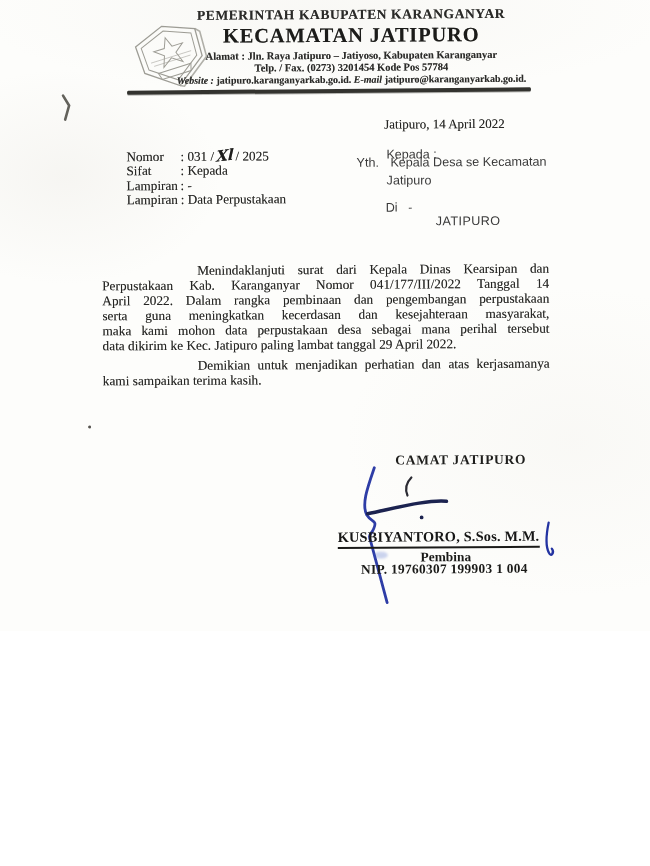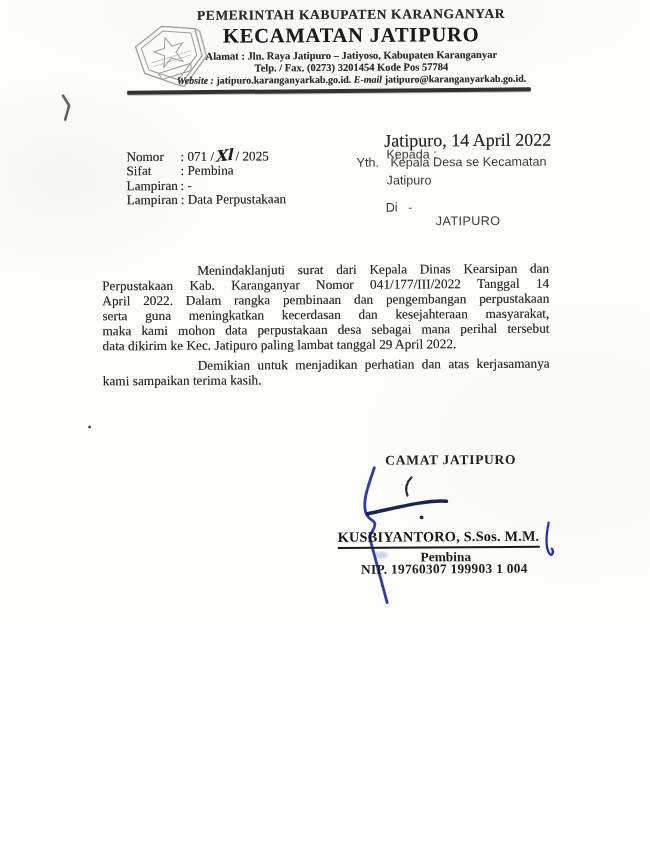--- a/index.html
+++ b/index.html
@@ -25,37 +25,37 @@
   .lh-text{left:160px;top:7px;width:385px;text-align:center;}
   .lh-gov{font-size:13.5px;font-weight:bold;letter-spacing:0.6px;color:#2a2a28;}
   .lh-office{font-size:20.5px;font-weight:bold;letter-spacing:0.8px;margin-top:1px;color:#1c1c1a;}
   .lh-addr{font-size:10.5px;font-weight:bold;margin-top:3px;color:#2c2c2a;}
   .lh-telp{font-size:10.5px;font-weight:bold;margin-top:1px;color:#2c2c2a;}
   .lh-web{font-size:10px;font-weight:bold;margin-top:1px;color:#2c2c2a;}
   .it{font-style:italic;font-weight:600;}
   .rule{left:128px;top:89px;width:404px;height:4px;background:#33332f;border-radius:2px/3px;transform:rotate(-0.15deg);box-shadow:0 1px 0 rgba(60,60,55,0.35);}
 
   
-  .dateline{left:385px;top:131px;font-size:18px;}
+  .dateline{left:385px;top:117px;font-size:13px;}
   .rcpt{font-size:12.6px;color:#3a3a3a;}
   .ws-pre{white-space:pre;}
 
   
   .refblock{left:127px;top:148px;font-size:13.2px;line-height:14.3px;}
   .ref-label{display:inline-block;width:54px;}
   .hand{display:inline-block;font-family:"DejaVu Serif",serif;font-style:italic;font-weight:bold;font-size:15px;transform:rotate(-7deg) skewX(-10deg);margin:0 2px;color:#1d1d1c;}
 
   
   .para{left:102px;width:447px;font-size:13.3px;}
   .pline{height:15.1px;line-height:15.1px;text-align:justify;text-align-last:justify;}
   .pline.first{padding-left:95px;}
   .pline.noj{text-align:left;text-align-last:left;}
 
   
-  .sig-title{left:384px;top:453px;font-size:13.5px;font-weight:bold;letter-spacing:0.7px;color:#1e1e1c;}
+  .sig-title{left:394px;top:453px;font-size:13.5px;font-weight:bold;letter-spacing:0.7px;color:#1e1e1c;}
   .sig-name{left:336px;top:529px;font-size:14.3px;font-weight:bold;letter-spacing:0.2px;color:#161616;border-bottom:2.2px solid #1b1b19;padding-bottom:1px;}
   .sig-rank{left:344px;top:550px;width:200px;text-align:center;font-size:13.4px;font-weight:bold;color:#1b1b19;}
   .sig-nip{left:359px;top:562px;font-size:13.4px;font-weight:bold;letter-spacing:0.3px;color:#1b1b19;}
 
   .dot-artifact{left:87px;top:424px;width:3px;height:3px;background:#55534f;border-radius:50%;}
   .smudge{left:372px;top:552px;width:14px;height:7px;background:rgba(70,100,200,0.28);border-radius:50%;filter:blur(1px);}
 </style>
 </head>
 <body>
 
@@ -98,24 +98,24 @@
     <div class="abs rcpt sans" style="left:357px;top:156px;">
       <span>Yth.</span>
       <span style="margin-left:8px;">Kepala Desa se Kecamatan</span>
     </div>
     <div class="abs rcpt sans" style="left:387px;top:174px;">Jatipuro</div>
     <div class="abs rcpt sans ws-pre" style="left:386px;top:201px;">Di   -</div>
     <div class="abs rcpt sans" style="left:436px;top:215px;letter-spacing:0.4px;">JATIPURO</div>
 
     <div class="abs refblock ink">
       <div>
-        <span class="ref-label">Nomor</span><span>: 071 /</span><span class="hand">Xl</span><span>/ 2025</span>
+        <span class="ref-label">Nomor</span><span>: 031 /</span><span class="hand">Xl</span><span>/ 2025</span>
       </div>
       <div>
-        <span class="ref-label">Sifat</span><span>: Pembina</span>
+        <span class="ref-label">Sifat</span><span>: Kepada</span>
       </div>
       <div>
         <span class="ref-label">Lampiran</span><span>: -</span>
       </div>
       <div>
         <span class="ref-label">Lampiran</span><span>: Data Perpustakaan</span>
       </div>
     </div>
 
     <div class="abs para ink" style="top:262px;">

